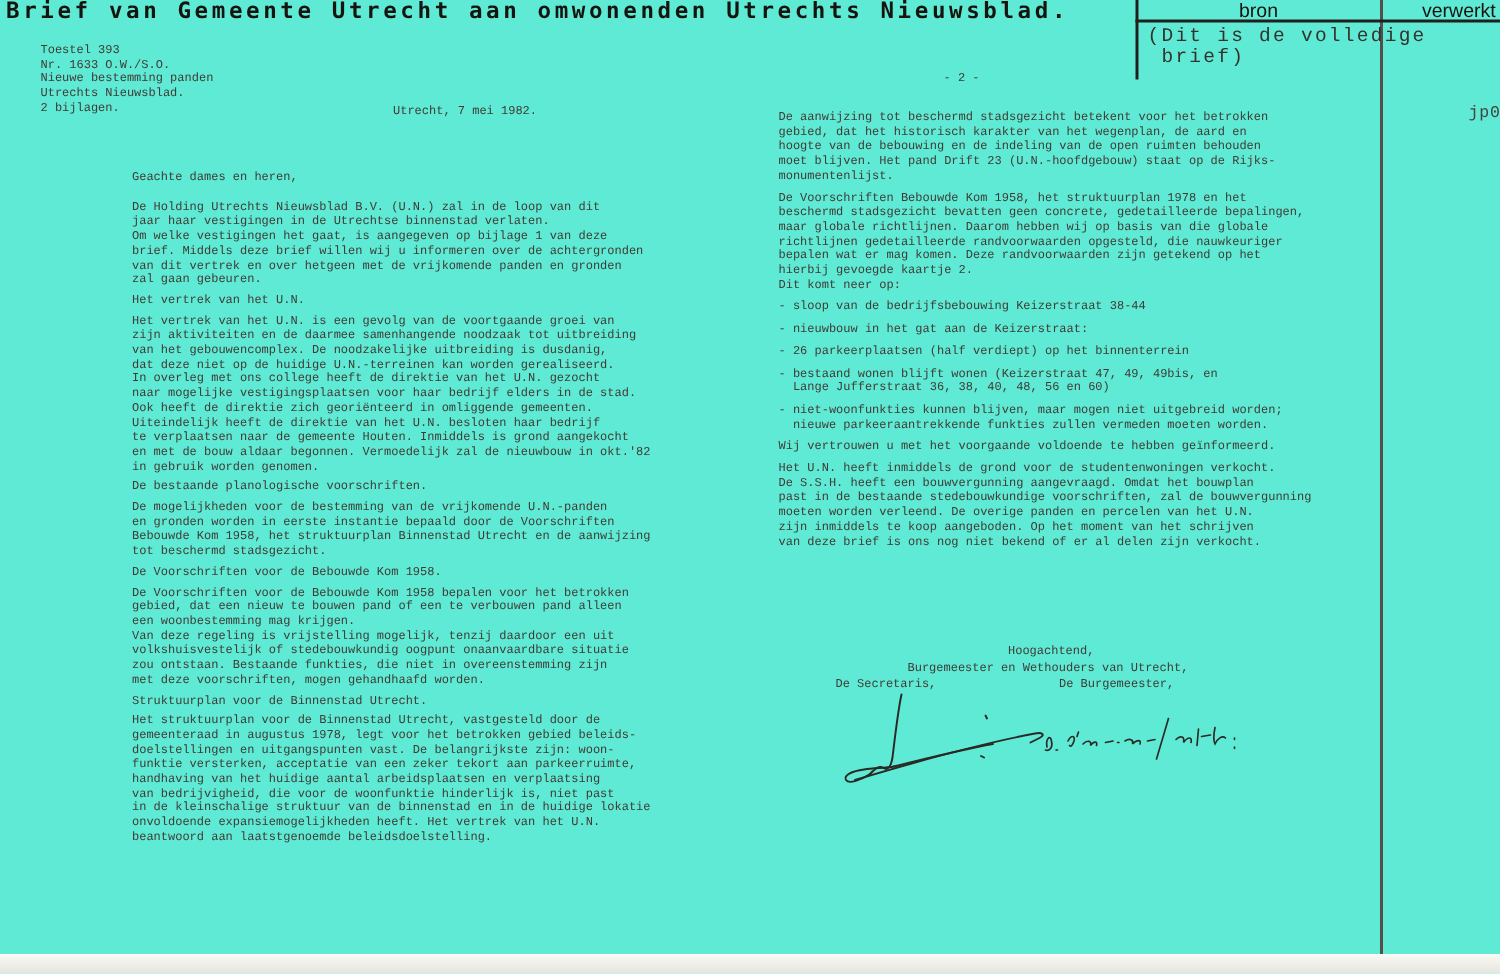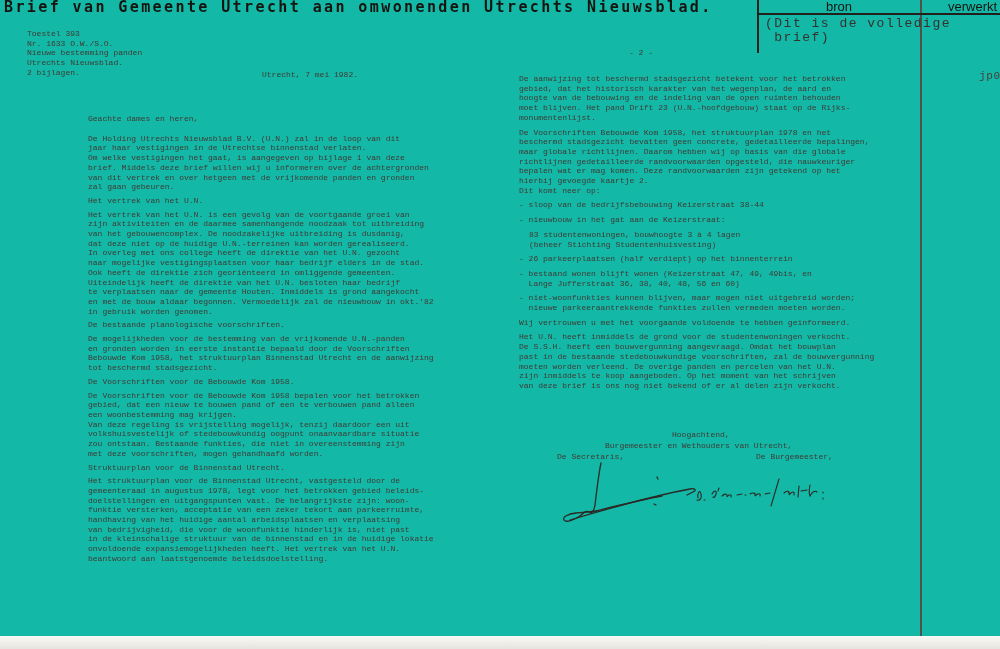--- a/index.html
+++ b/index.html
@@ -1,19 +1,19 @@
 <!DOCTYPE html>
 <html><head>
 <meta charset="utf-8">
 <style>
   html,body{margin:0;padding:0;background:#ffffff;}
   .page{
     position:relative;
     width:1000px;height:649px;
-    background:#14b8a6;
+    background:#5eead4;
     overflow:hidden;
     font-family:"Liberation Mono","DejaVu Sans Mono",monospace;
     color:#3a3631;
   }
   .tw{
     font-family:"Liberation Mono","DejaVu Sans Mono",monospace;
     font-size:8px;line-height:9.7px;
     white-space:pre;
     color:#403b35;
   }
@@ -139,40 +139,38 @@
 monumentenlijst.</div>
     <div class="tw blk">De Voorschriften Bebouwde Kom 1958, het struktuurplan 1978 en het
 beschermd stadsgezicht bevatten geen concrete, gedetailleerde bepalingen,
 maar globale richtlijnen. Daarom hebben wij op basis van die globale
 richtlijnen gedetailleerde randvoorwaarden opgesteld, die nauwkeuriger
 bepalen wat er mag komen. Deze randvoorwaarden zijn getekend op het
 hierbij gevoegde kaartje 2.
 Dit komt neer op:</div>
     <div class="tw blk bullet">- sloop van de bedrijfsbebouwing Keizerstraat 38-44</div>
     <div class="tw blk bullet">- nieuwbouw in het gat aan de Keizerstraat:</div>
-    <div class="tw blk bullet sub">83 studentenwoningen, bouwhoogte 3 à 4 lagen
-(beheer Stichting Studentenhuisvesting)</div>
     <div class="tw blk bullet">- 26 parkeerplaatsen (half verdiept) op het binnenterrein</div>
     <div class="tw blk bullet">- bestaand wonen blijft wonen (Keizerstraat 47, 49, 49bis, en
   Lange Jufferstraat 36, 38, 40, 48, 56 en 60)</div>
     <div class="tw blk bullet">- niet-woonfunkties kunnen blijven, maar mogen niet uitgebreid worden;
   nieuwe parkeeraantrekkende funkties zullen vermeden moeten worden.</div>
     <div class="tw blk">Wij vertrouwen u met het voorgaande voldoende te hebben geïnformeerd.</div>
     <div class="tw blk">Het U.N. heeft inmiddels de grond voor de studentenwoningen verkocht.
 De S.S.H. heeft een bouwvergunning aangevraagd. Omdat het bouwplan
 past in de bestaande stedebouwkundige voorschriften, zal de bouwvergunning
 moeten worden verleend. De overige panden en percelen van het U.N.
 zijn inmiddels te koop aangeboden. Op het moment van het schrijven
 van deze brief is ons nog niet bekend of er al delen zijn verkocht.</div>
   </div>
 
   <div class="signoff tw abs" style="left:672px;top:430px;">Hoogachtend,</div>
   <div class="signoff tw abs" style="left:605px;top:441px;">Burgemeester en Wethouders van Utrecht,</div>
   <div class="signoff tw abs" style="left:557px;top:452px;">De Secretaris,</div>
-  <div class="signoff tw abs" style="left:756px;top:452px;">De Burgemeester,</div>
+  <div class="signoff tw abs" style="left:706px;top:452px;">De Burgemeester,</div>
 
   <svg class="sig-svg" width="290" height="85" viewBox="0 0 290 85">
     <g fill="none" stroke="#2b2925" stroke-width="1.3" stroke-linecap="round">
       <path d="M51,13 C49,22 47,38 45,55 C44,61 42,64 39,62 C36,60 33,63 30,66"></path>
       <path d="M30,66 C24,70 16,73 14,70 C12,67 18,64 26,63 C33,62 40,62 46,61"></path>
       <path d="M20,70 C60,58 108,45 140,39 C145,38 147,40 143,42 L137,45"></path>
       <path d="M46,61 C70,55 95,49 112,46"></path>
       <path d="M104,54 L106,55"></path>
       <path d="M107,27 L108,29"></path>
     </g>

